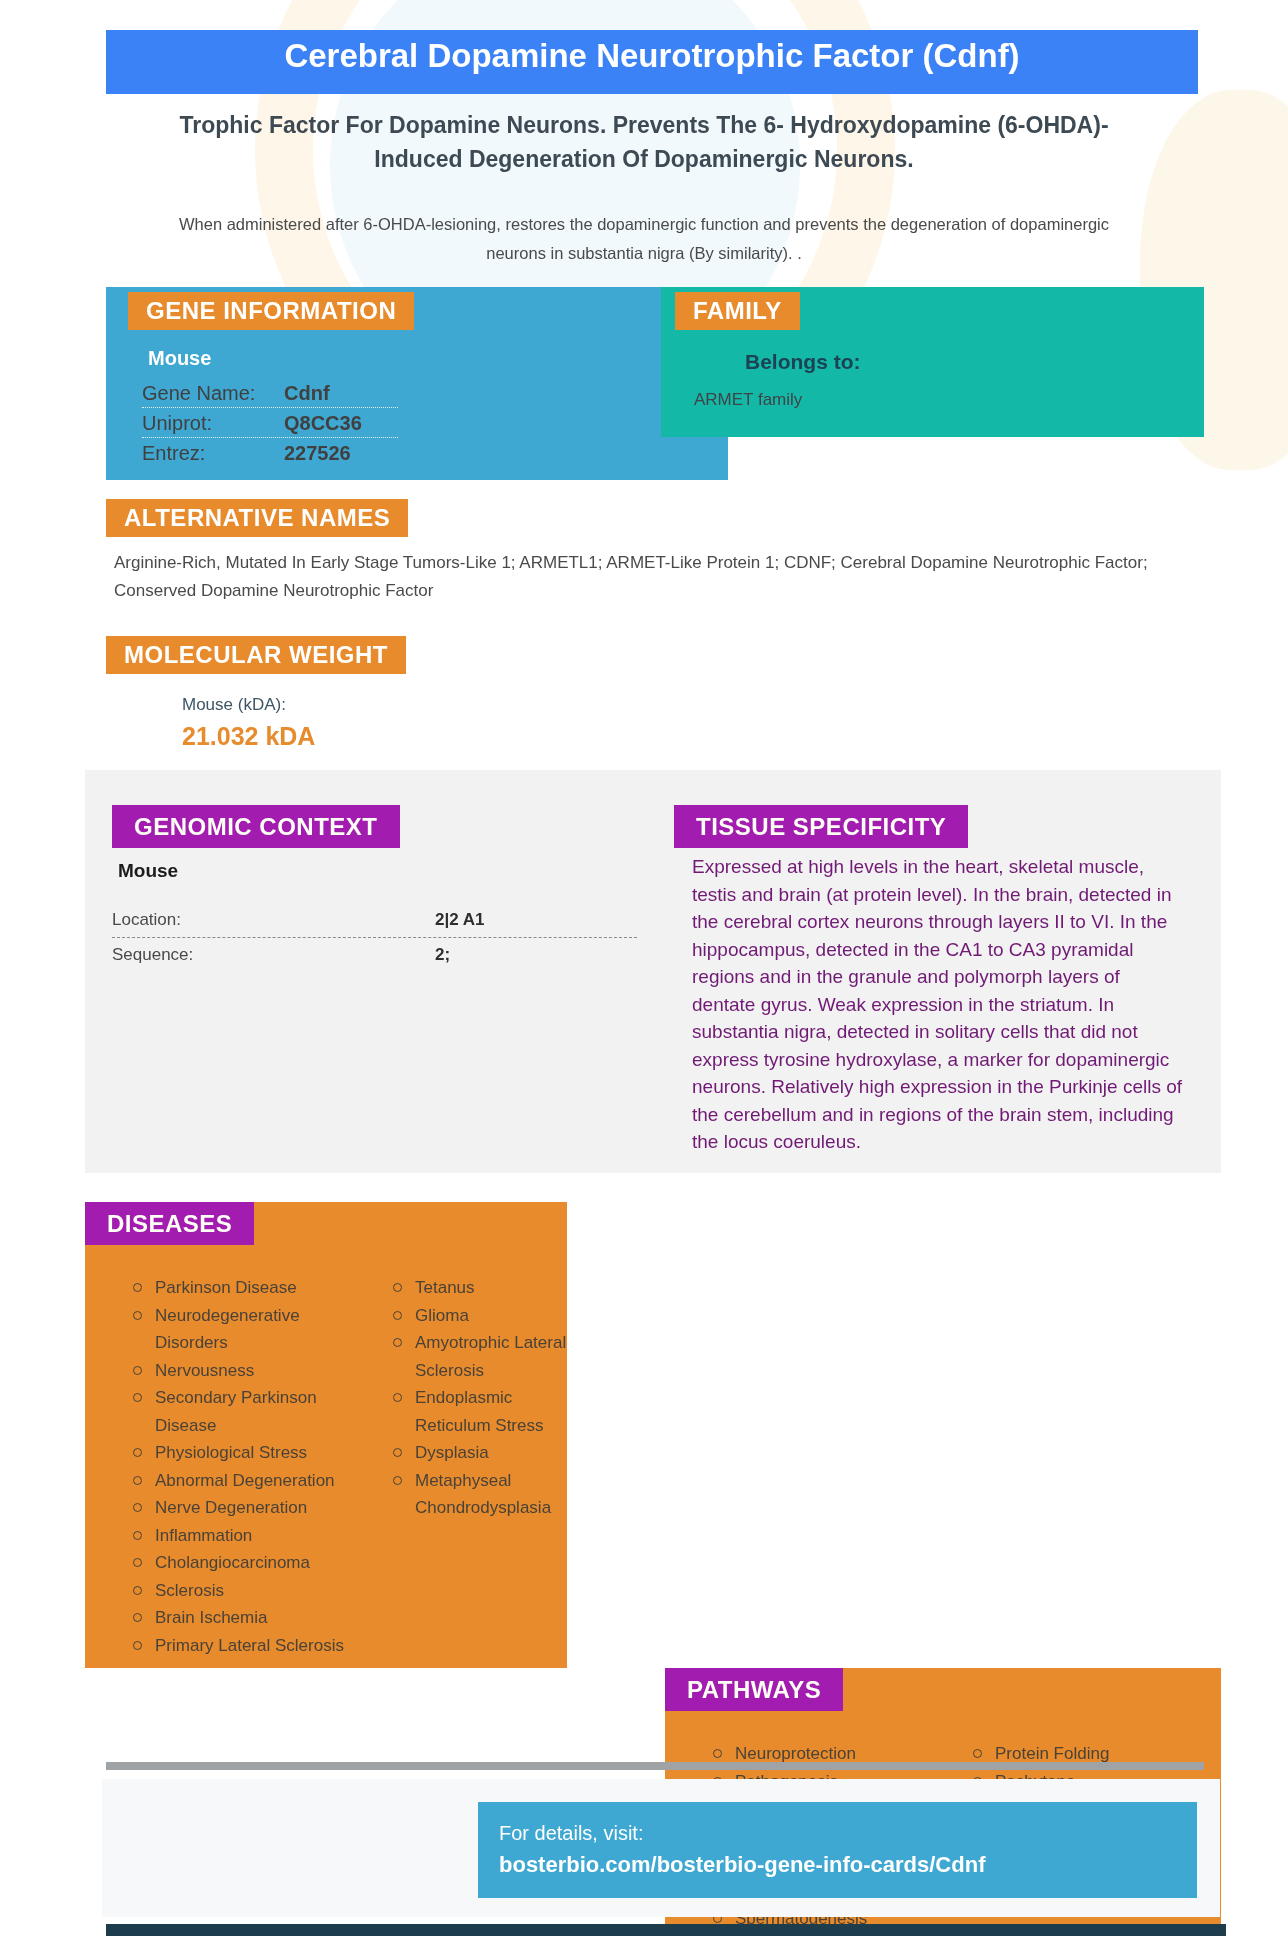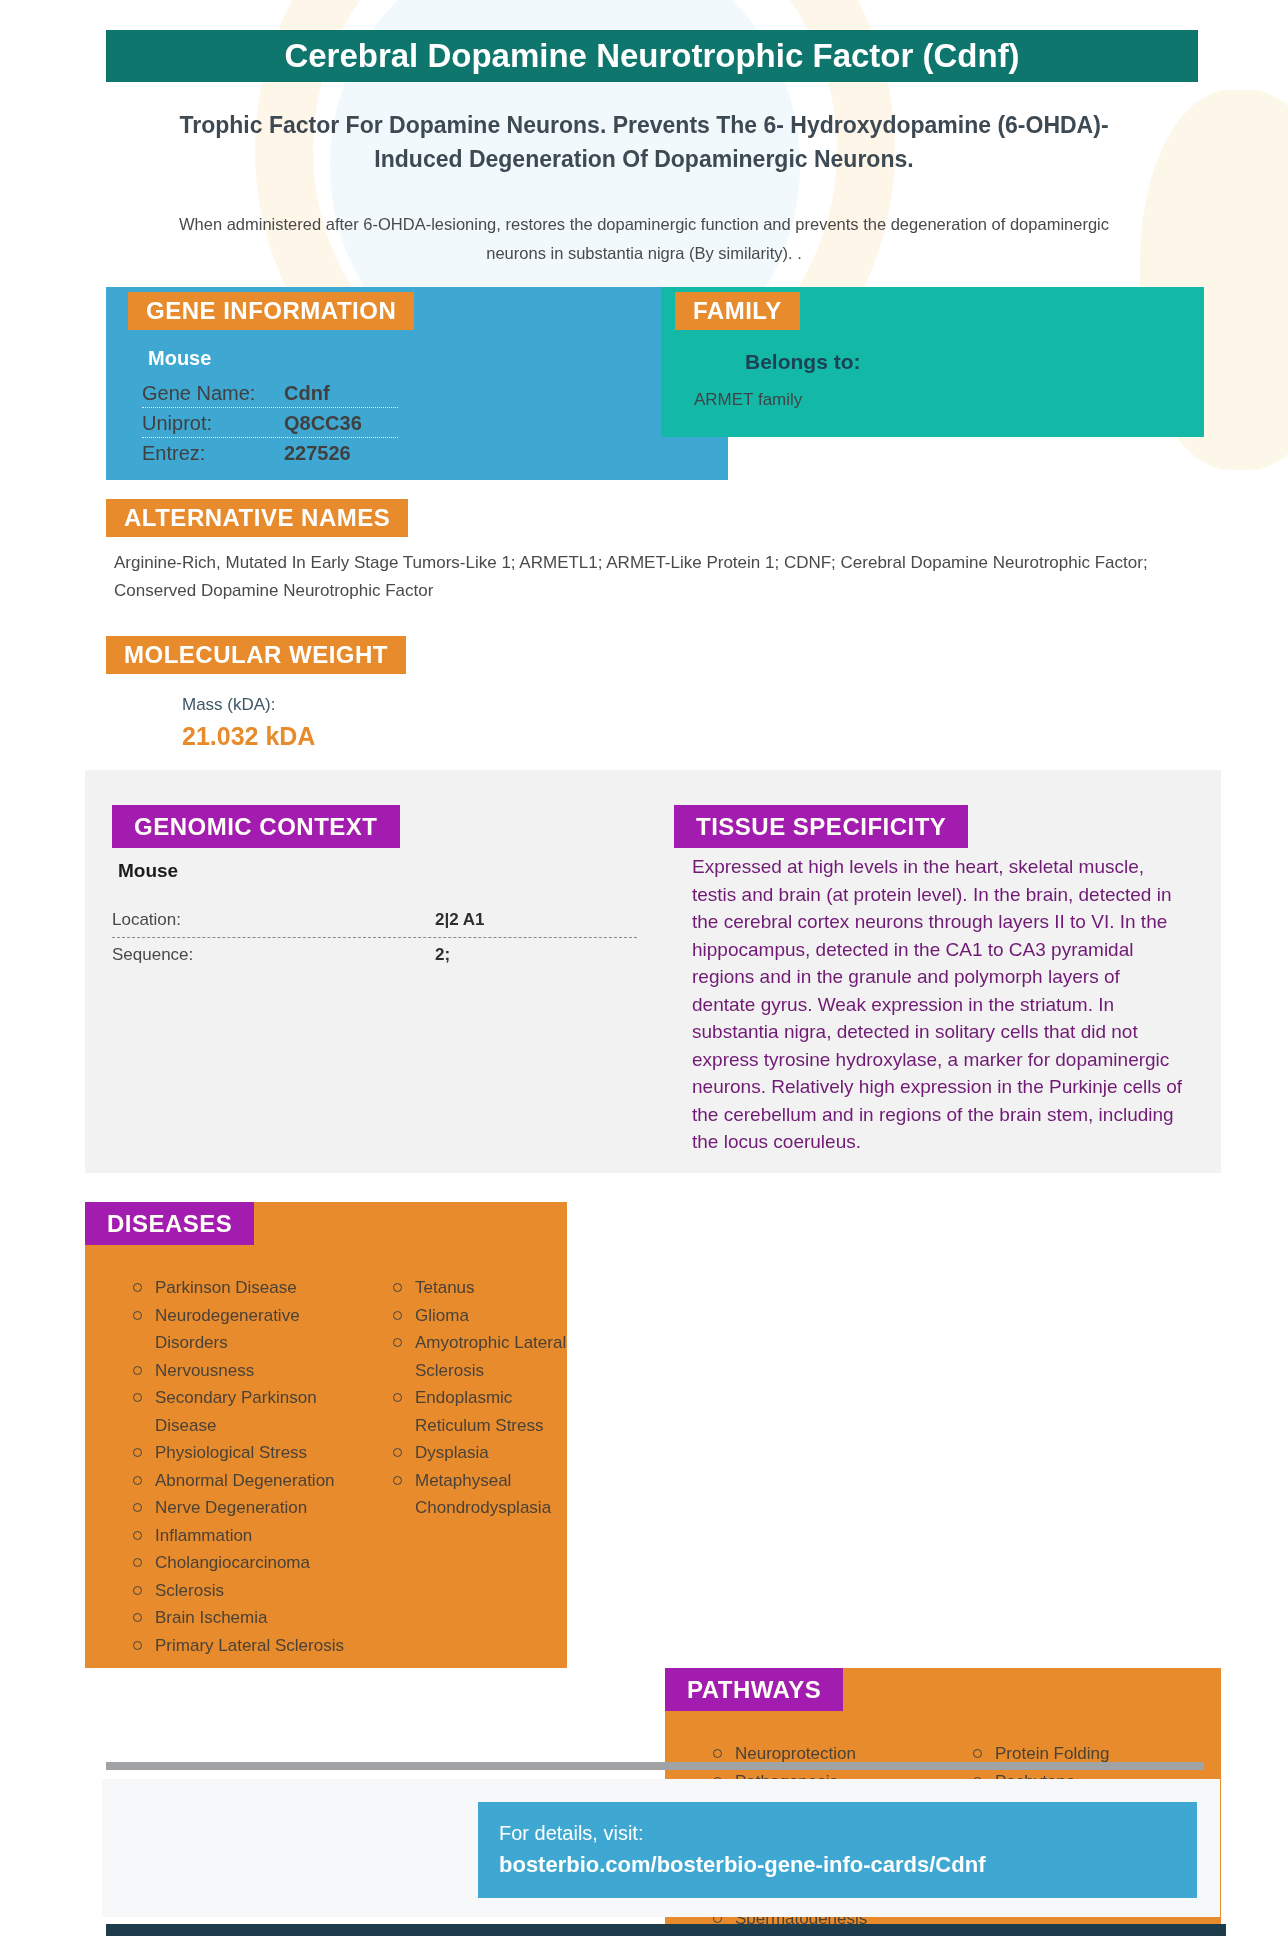--- a/index.html
+++ b/index.html
@@ -12,21 +12,21 @@
   .wm-ring { position:absolute; left:255px; top:-170px; width:640px; height:640px;
     border:58px solid rgba(246,206,120,0.16); border-radius:50%; }
   .wm-circle { position:absolute; left:330px; top:-70px; width:470px; height:470px;
     background:rgba(120,200,235,0.10); border-radius:50%; }
   .wm-cream { position:absolute; left:1140px; top:90px; width:200px; height:380px;
     background:rgba(250,240,214,0.55); border-radius:45%; }
 
   .abs { position:absolute; }
 
   
-  .banner { left:106px; top:30px; width:1092px; height:52px; background:#0f766e;
+  .banner { left:106px; top:30px; width:1092px; height:64px; background:#3b82f6;
     color:#ffffff; font-size:33px; font-weight:bold; text-align:center; line-height:52px; }
 
   .subtitle { left:150px; top:108px; width:988px; text-align:center;
     color:#3d4a53; font-size:23px; font-weight:bold; line-height:34px; }
 
   .description { left:150px; top:210px; width:988px; text-align:center;
     font-size:16.5px; line-height:29px; color:#4a4a4a; }
 
   
   .chip-orange { display:inline-block; background:#E78B2D; color:#fff;
@@ -132,21 +132,21 @@
 <div class="abs family-box">
   <span class="chip-orange">FAMILY</span>
   <div class="belongs">Belongs to:</div>
   <div class="family-value">ARMET family</div>
 </div>
 
 <span class="abs chip-orange alt-label">ALTERNATIVE NAMES</span>
 <div class="abs alt-text">Arginine-Rich, Mutated In Early Stage Tumors-Like 1; ARMETL1; ARMET-Like Protein 1; CDNF; Cerebral Dopamine Neurotrophic Factor; Conserved Dopamine Neurotrophic Factor</div>
 
 <span class="abs chip-orange mol-label">MOLECULAR WEIGHT</span>
-<div class="abs mass-label">Mass (kDA):</div>
+<div class="abs mass-label">Mouse (kDA):</div>
 <div class="abs mass-value">21.032 kDA</div>
 
 <div class="abs gray-panel"></div>
 <span class="abs chip-dark genomic-label">GENOMIC CONTEXT</span>
 <div class="abs genomic-species">Mouse</div>
 <div class="abs genomic-rows">
   <div class="genomic-row">
     <span class="lbl">Location:</span>
     <span class="val">2|2 A1</span>
   </div>

